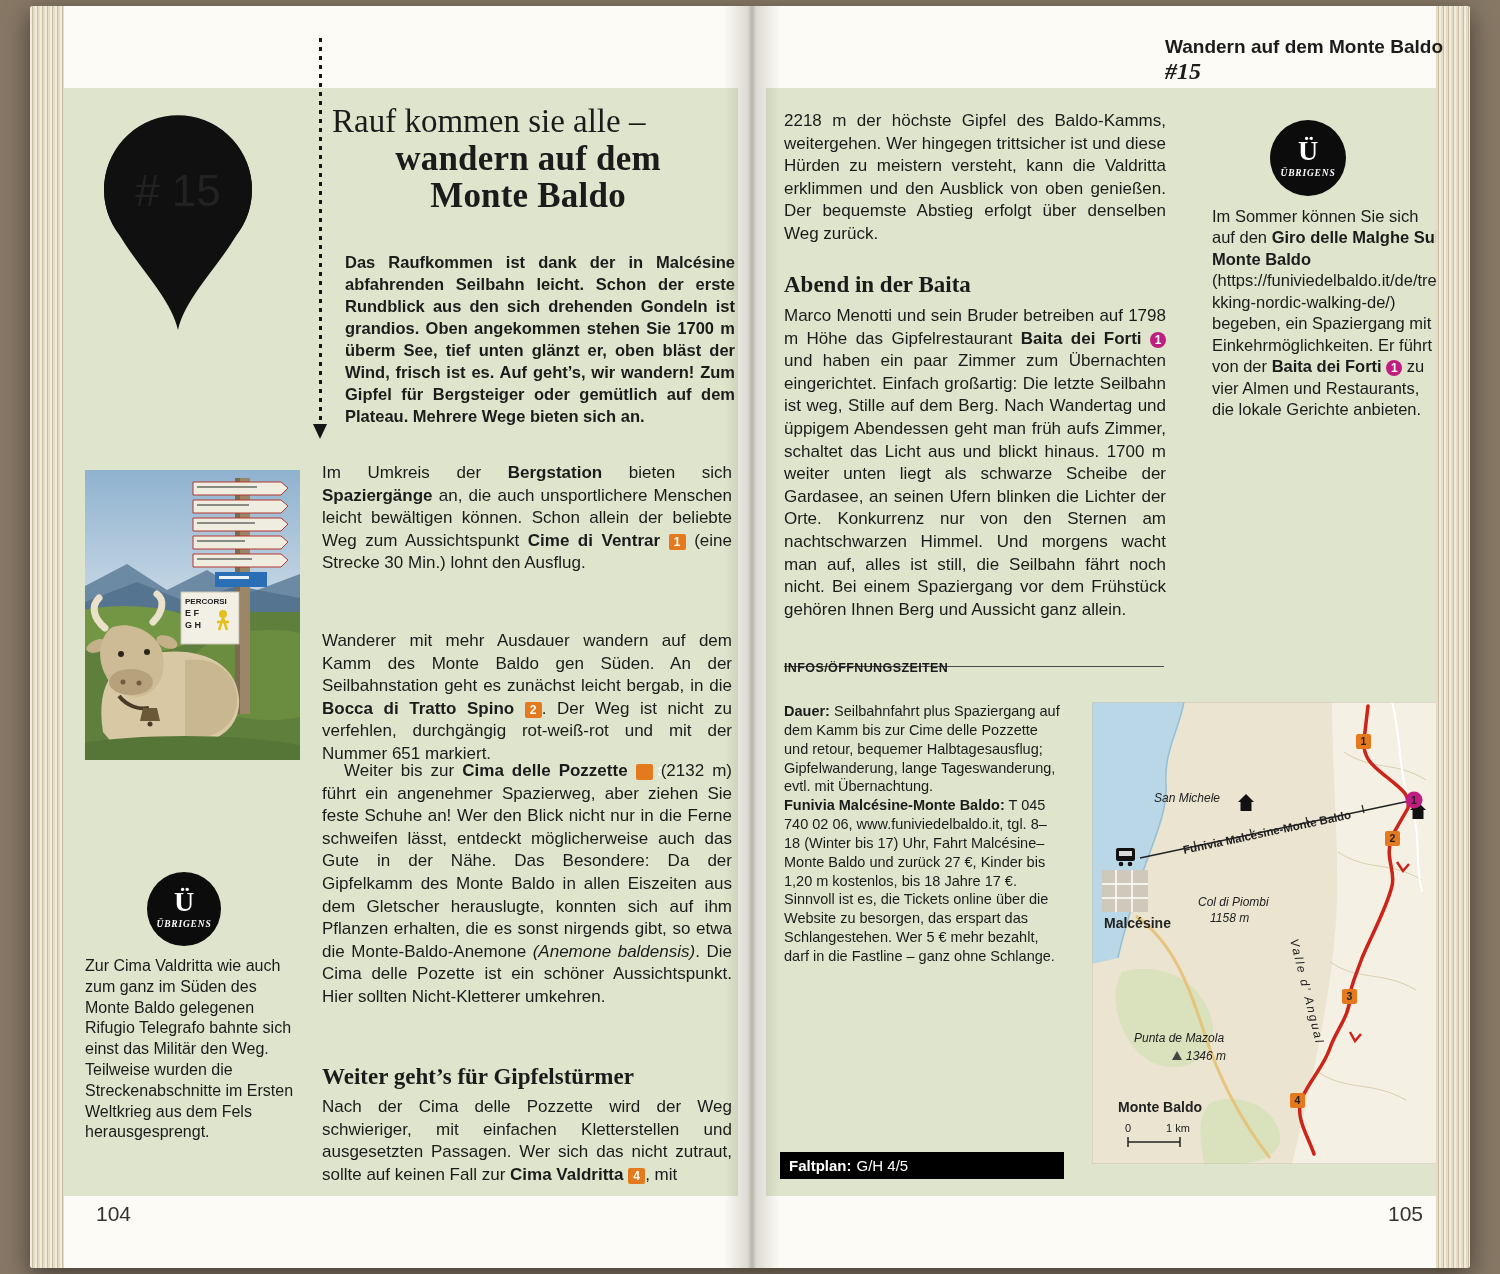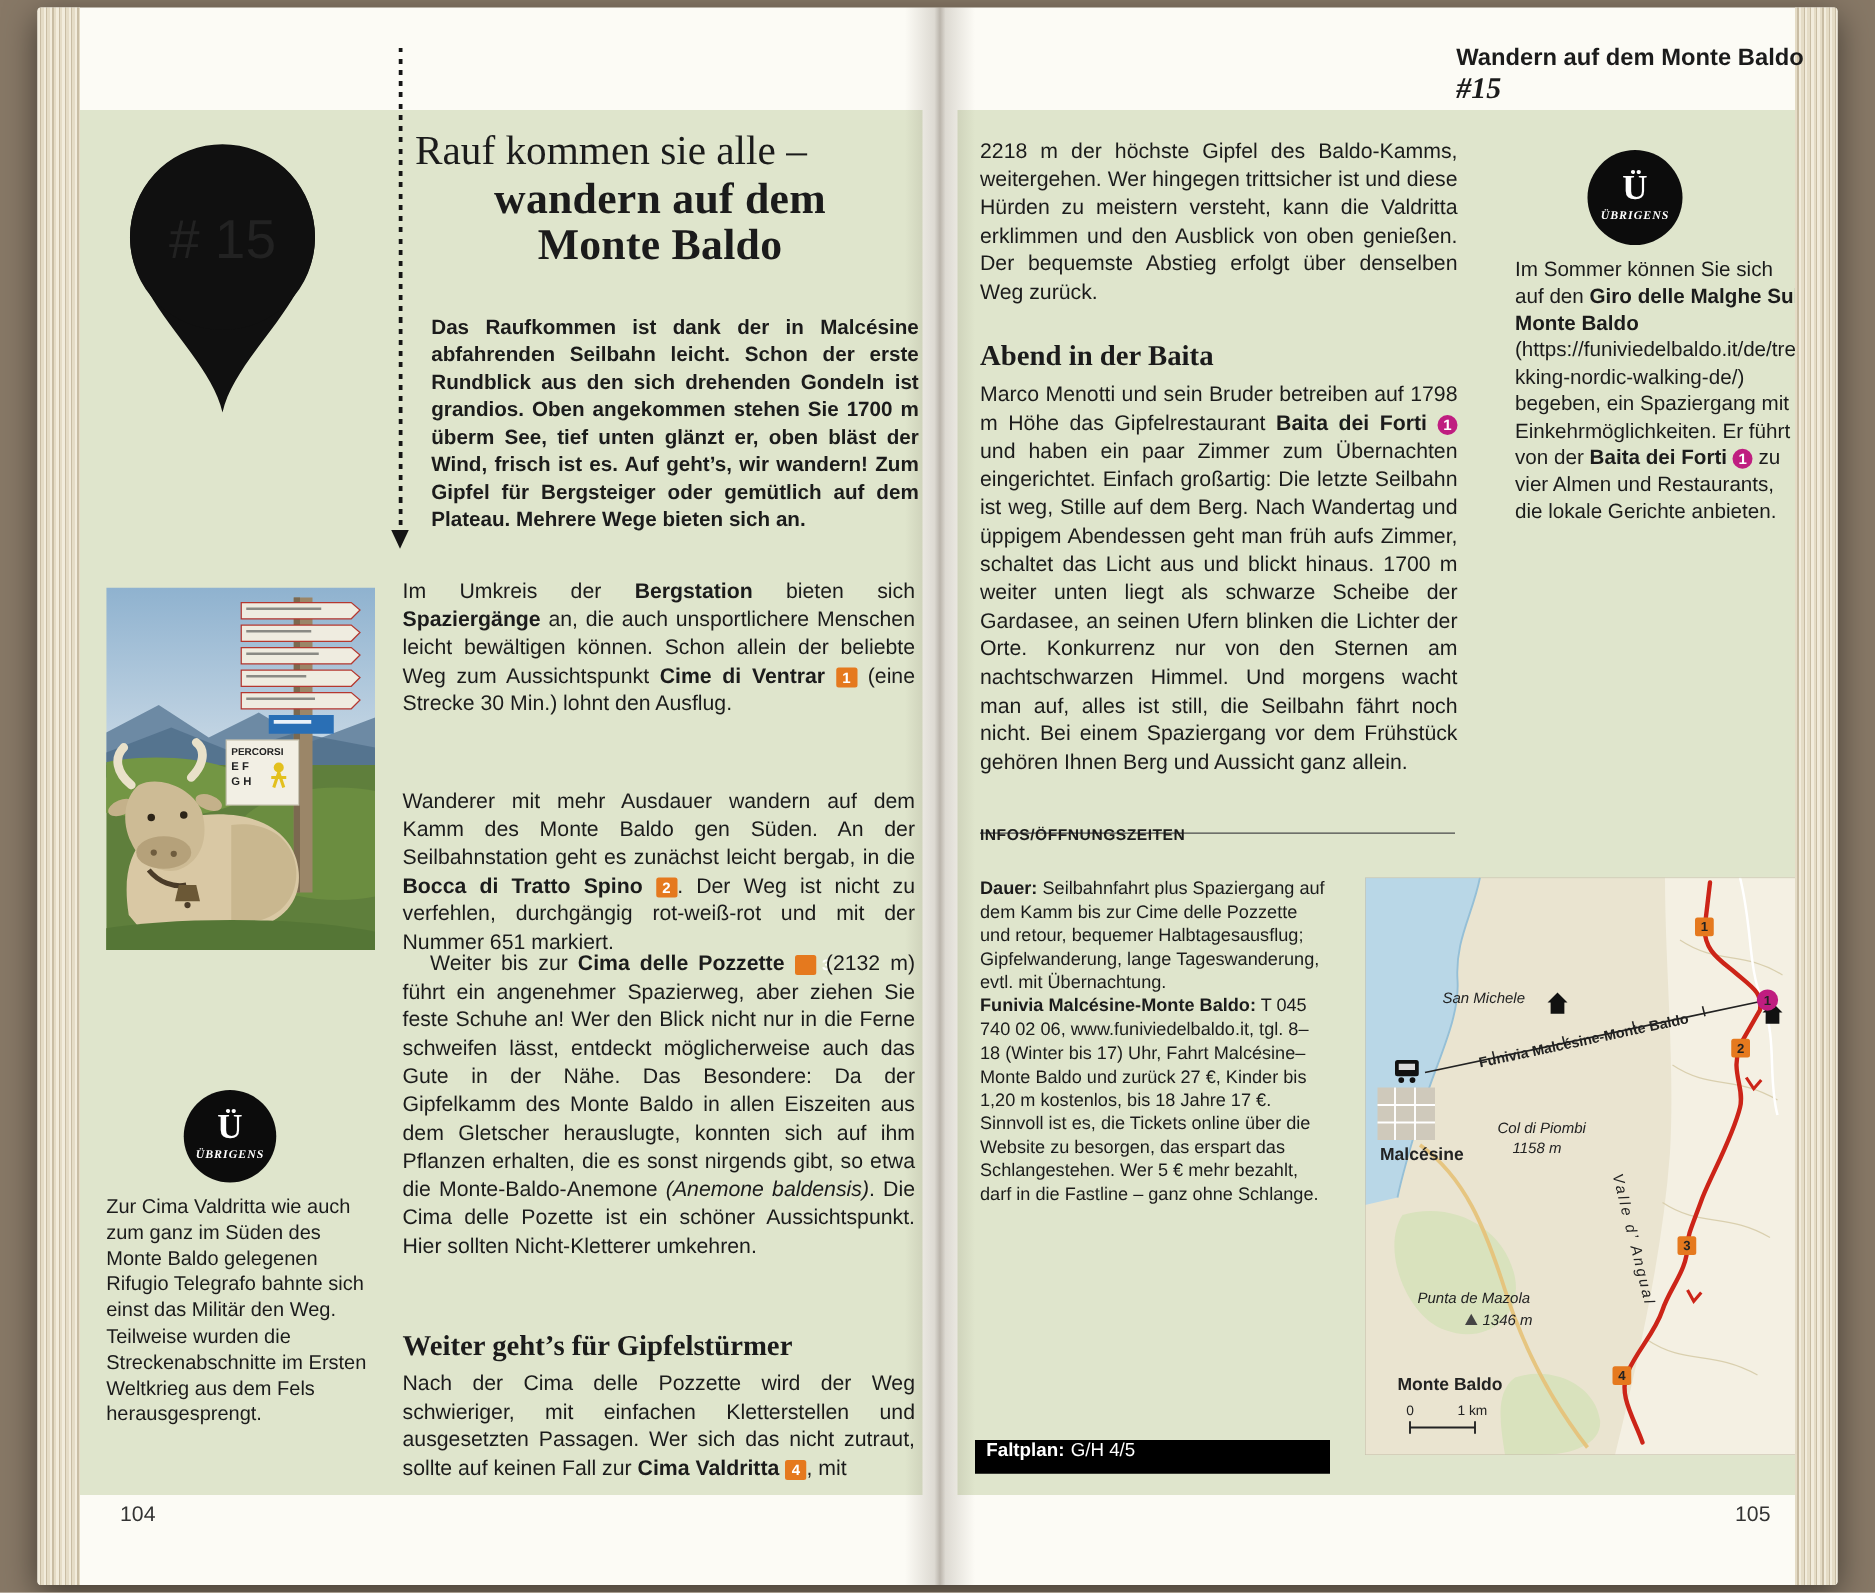--- a/index.html
+++ b/index.html
@@ -22,23 +22,23 @@
   .indent{text-indent:22px;}
   .subhead{font:700 23px/1.1 "Liberation Serif",serif;}
   .b{font-weight:700;}
   .i{font-style:italic;}
   .caption{font:italic 16px/1.28 "Liberation Sans",sans-serif;}
   .sidetxt{font-size:16px;line-height:1.3;}
   .sidetxt-r{font-size:16.5px;line-height:1.3;word-break:break-word;}
   .info-head{font-weight:700;font-size:12.5px;letter-spacing:.4px;}
   .info-text{font-size:14.5px;line-height:1.3;}
   .info-text .blk{margin:0;}
-  .faltplan{background:#000;color:#fff;font-size:15px;display:flex;align-items:flex-start;padding:0 9px;box-sizing:border-box;}
+  .faltplan{background:#000;color:#fff;font-size:15px;display:flex;align-items:center;padding:0 9px;box-sizing:border-box;}
   .faltplan .lab{font-weight:700;margin-right:5px;}
-  .pagenum{font-size:17px;color:#333;}
+  .pagenum{font-size:21px;color:#333;}
   .pghead{display:flex;align-items:baseline;font-weight:700;font-size:19px;z-index:6;flex-direction:column;}
   .pghead .num{font-family:"Liberation Serif",serif;font-style:italic;font-size:24px;margin-left:9px;}
   .marker{display:inline-block;width:17px;height:16px;line-height:16px;text-align:center;color:#fff;font-weight:700;font-size:12px;font-style:normal;border-radius:2px;}
   .marker-sq{background:#e5791e;}
   .marker-ci{background:#bf1d80;border-radius:50%;width:16px;}
   .dotline{position:absolute;width:3px;background:repeating-linear-gradient(to bottom,#151515 0 4px,transparent 4px 9px);}
   .arrowdown{position:absolute;width:0;height:0;border-left:7px solid transparent;border-right:7px solid transparent;border-top:15px solid #151515;}
   .ue{background:#0c0c0c;border-radius:50%;color:#fff;display:flex;flex-direction:column;align-items:center;justify-content:center;box-sizing:border-box;}
   .ue .uu{font:700 28px/1 "Liberation Serif",serif;}
   .ue .ul{font:italic 700 9.5px/1 "Liberation Serif",serif;letter-spacing:.8px;margin-top:4px;}

